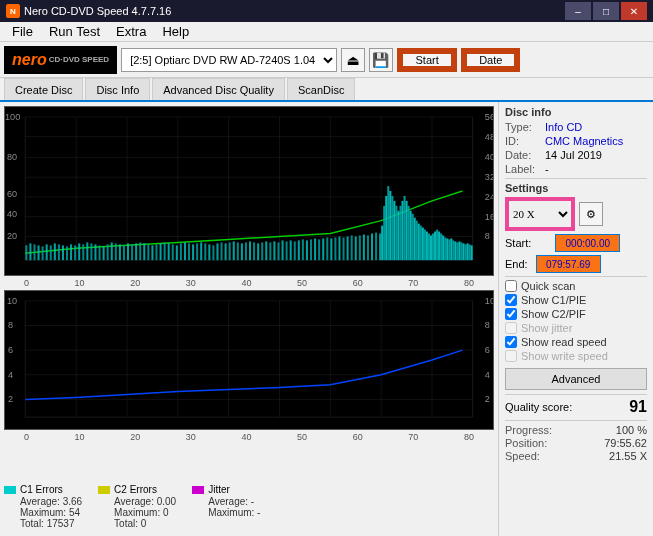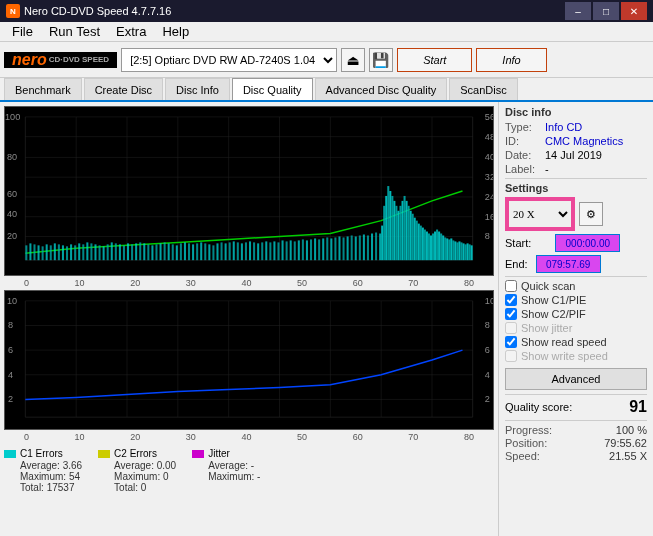--- a/index.html
+++ b/index.html
@@ -12,24 +12,24 @@
     .title-bar-controls { display: flex; gap: 2px; }
     .title-btn { width: 26px; height: 18px; background: #4a4a6a; border: none; color: white; font-size: 10px; cursor: pointer; display: flex; align-items: center; justify-content: center; }
     .title-btn.close { background: #c0392b; }
     
     
     .menu-bar { background: #f0f0f0; height: 20px; display: flex; align-items: center; padding: 0 4px; border-bottom: 1px solid #ccc; font-size: 13px; }
     .menu-item { padding: 2px 8px; cursor: pointer; }
     
     
     .toolbar { background: #f0f0f0; height: 36px; display: flex; align-items: center; padding: 0 4px; gap: 4px; border-bottom: 1px solid #ccc; }
-    .logo { background: #000; color: white; padding: 2px 8px; font-size: 14px; font-weight: bold; height: 16px; display: flex; align-items: center; }
+    .logo { background: #000; color: white; padding: 2px 8px; font-size: 14px; font-weight: bold; height: 28px; display: flex; align-items: center; }
     .logo span { color: #ff6600; }
     .drive-select { height: 24px; min-width: 200px; border: 1px solid #999; font-size: 11px; padding: 0 4px; background: white; }
-    .toolbar-btn { height: 24px; border: 1px solid #c2410c; background: #f5f5f5; padding: 0 25px; font-size: 11px; cursor: pointer; display: flex; align-items: center; justify-content: center; font-style: italic; }
+    .toolbar-btn { height: 24px; border: 6px solid #c2410c; background: #f5f5f5; padding: 0 12px; font-size: 11px; cursor: pointer; display: flex; align-items: center; justify-content: center; }
     .toolbar-icon-btn { width: 24px; height: 24px; border: 1px solid #999; background: #f5f5f5; cursor: pointer; display: flex; align-items: center; justify-content: center; font-size: 12px; }
     .toolbar-start { background: #f5f5f5; min-width: 60px; }
     .toolbar-exit { background: #f5f5f5; min-width: 50px; }
     
     
     .tab-bar { background: #f0f0f0; height: 24px; display: flex; align-items: flex-end; padding: 0 4px; border-bottom: 2px solid #0078d4; }
     .tab { height: 22px; padding: 0 10px; border: 1px solid #ccc; border-bottom: none; background: #e0e0e0; cursor: pointer; display: flex; align-items: center; font-size: 11px; margin-right: 2px; }
     .tab.active { background: white; border-color: #999; color: black; font-weight: 500; }
     
     
@@ -40,39 +40,39 @@
     
     
     .chart-container { background: black; position: relative; border: 1px solid #555; }
     .chart-top { height: 170px; }
     .chart-bottom { height: 140px; }
     
     
     .x-axis { display: flex; justify-content: space-between; padding: 0 20px 0 20px; color: #555; font-size: 9px; }
     
     
-    .legend-row { display: flex; gap: 16px; padding: 4px 0; font-size: 10px; }
+    .legend-row { display: flex; gap: 16px; padding: 4px 0; font-size: 10px; margin-top: 36px; }
     .legend-item { display: flex; flex-direction: column; gap: 1px; }
     .legend-header { display: flex; align-items: center; gap: 4px; }
     .legend-color { width: 12px; height: 8px; }
     .legend-values { padding-left: 16px; color: #333; }
     
     
     .right-panel { width: 155px; background: #f0f0f0; padding: 4px 6px; border-left: 1px solid #ccc; font-size: 11px; overflow: hidden; }
     
     .section-title { font-weight: bold; margin-bottom: 3px; color: #333; }
     
     .info-row { display: flex; margin-bottom: 2px; }
     .info-label { width: 40px; color: #555; flex-shrink: 0; }
     .info-value { color: #0000cc; flex: 1; }
     .info-value.black { color: black; }
     
     .settings-row { display: flex; align-items: center; margin-bottom: 3px; gap: 4px; }
     .settings-select { height: 34px; border: 4px solid #ec4899; font-size: 11px; width: 70px; font-family: Liberation Serif, serif; }
-    .settings-input { height: 18px; border: 1px solid #0078d4; font-size: 10px; width: 65px; padding: 0 2px; background: #d946ef; color: #0000cc; text-align: center; }
+    .settings-input { height: 18px; border: 1px solid #0078d4; font-size: 10px; width: 65px; padding: 0 2px; background: #f97316; color: #0000cc; text-align: center; }
     
     .checkbox-row { display: flex; align-items: center; gap: 4px; margin-bottom: 2px; }
     .checkbox-row input[type=checkbox] { width: 12px; height: 12px; }
     .checkbox-label { font-size: 11px; color: #333; }
     .checkbox-label.disabled { color: #aaa; }
     
     .advanced-btn { width: 100%; height: 22px; background: #e0e0e0; border: 1px solid #aaa; cursor: pointer; font-size: 11px; margin-top: 4px; }
     
     .quality-score-row { display: flex; justify-content: space-between; align-items: center; margin-top: 4px; border-top: 1px solid #ccc; padding-top: 3px; }
     
@@ -111,28 +111,26 @@
   <div class="logo">
     <span style="color:#ff6600; font-style:italic; font-size:16px;">nero</span>
     <span style="color:#aaa; font-size:8px; margin-left:2px;">CD·DVD SPEED</span>
   </div>
   <select class="drive-select">
     <option>[2:5]  Optiarc DVD RW AD-7240S 1.04</option>
   </select>
   <div class="toolbar-icon-btn" style="font-size:14px;">⏏</div>
   <div class="toolbar-icon-btn" style="font-size:14px;">💾</div>
   <button class="toolbar-btn toolbar-start">Start</button>
-  <button class="toolbar-btn toolbar-exit">Info</button>
+  <button class="toolbar-btn toolbar-exit">Date</button>
 </div>
 
 <div class="tab-bar">
-  <div class="tab">Benchmark</div>
   <div class="tab">Create Disc</div>
   <div class="tab">Disc Info</div>
-  <div class="tab active">Disc Quality</div>
   <div class="tab">Advanced Disc Quality</div>
   <div class="tab">ScanDisc</div>
 </div>
 
 <div class="main-content">
 
   <div class="chart-area">
 
     <div class="chart-container chart-top">
       <svg class="chart-svg" viewBox="0 0 480 170" preserveAspectRatio="none" xmlns="http://www.w3.org/2000/svg">

